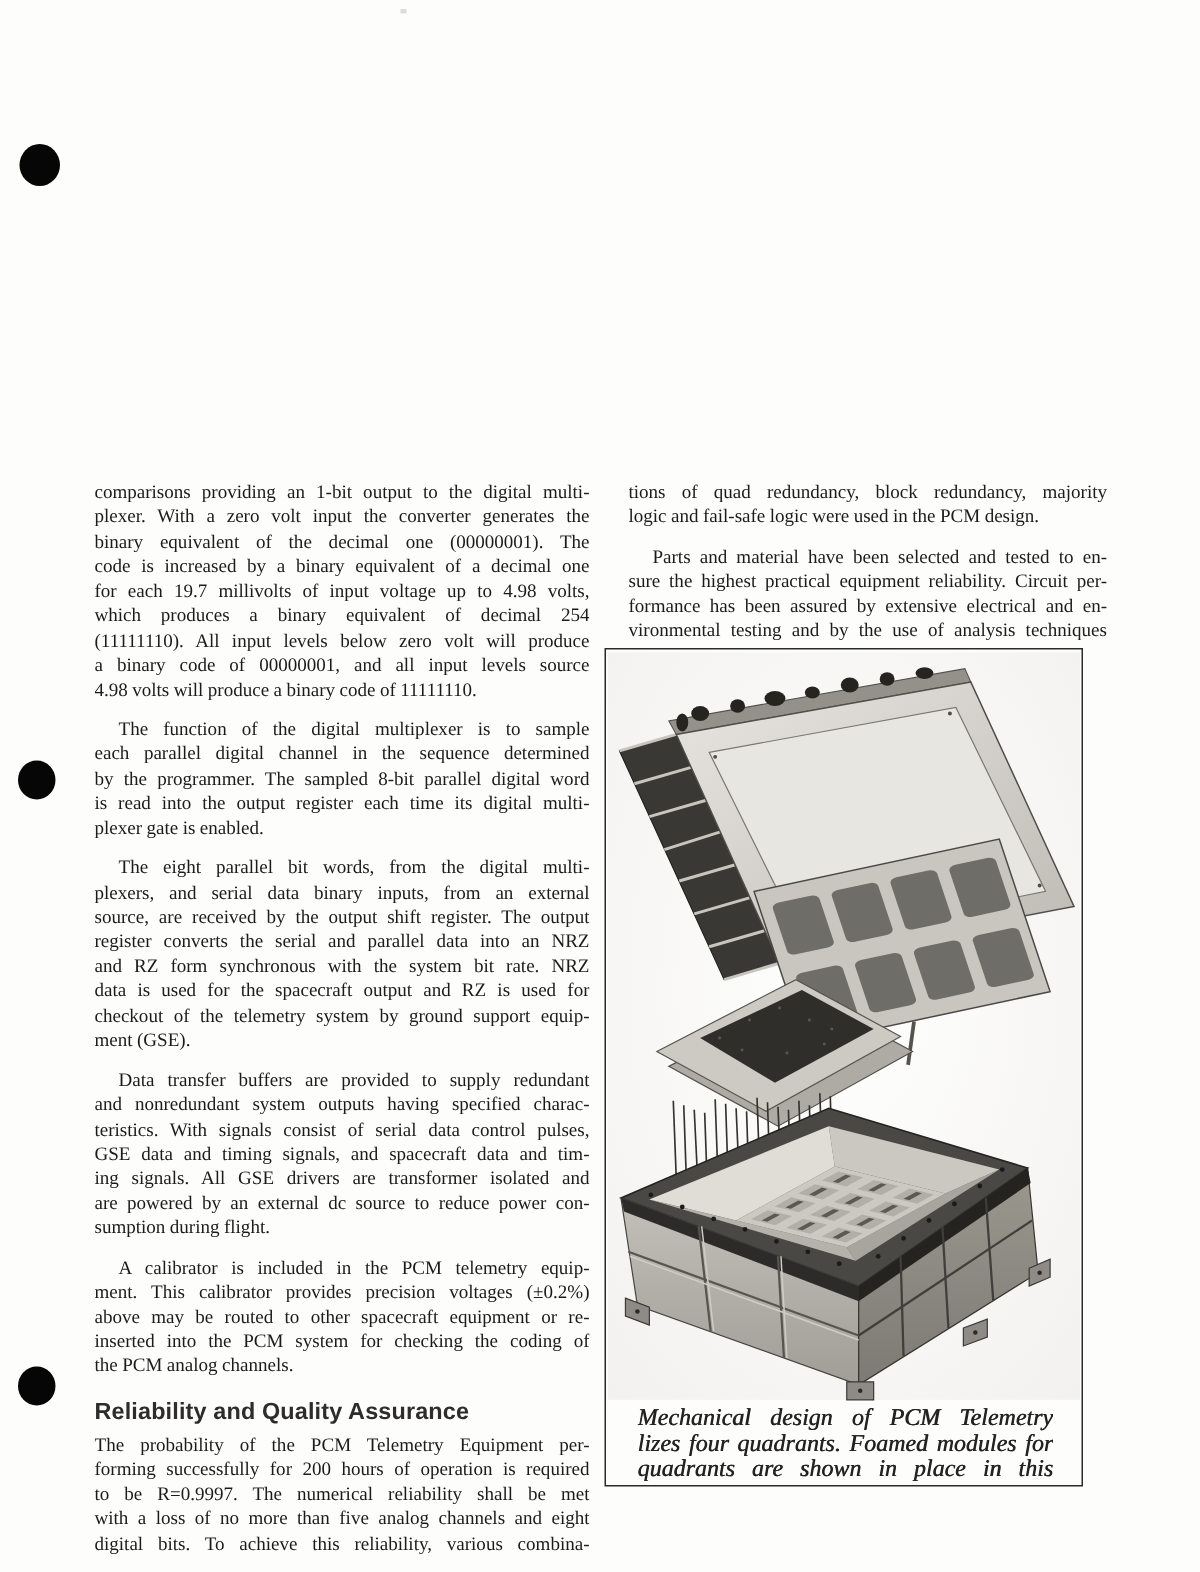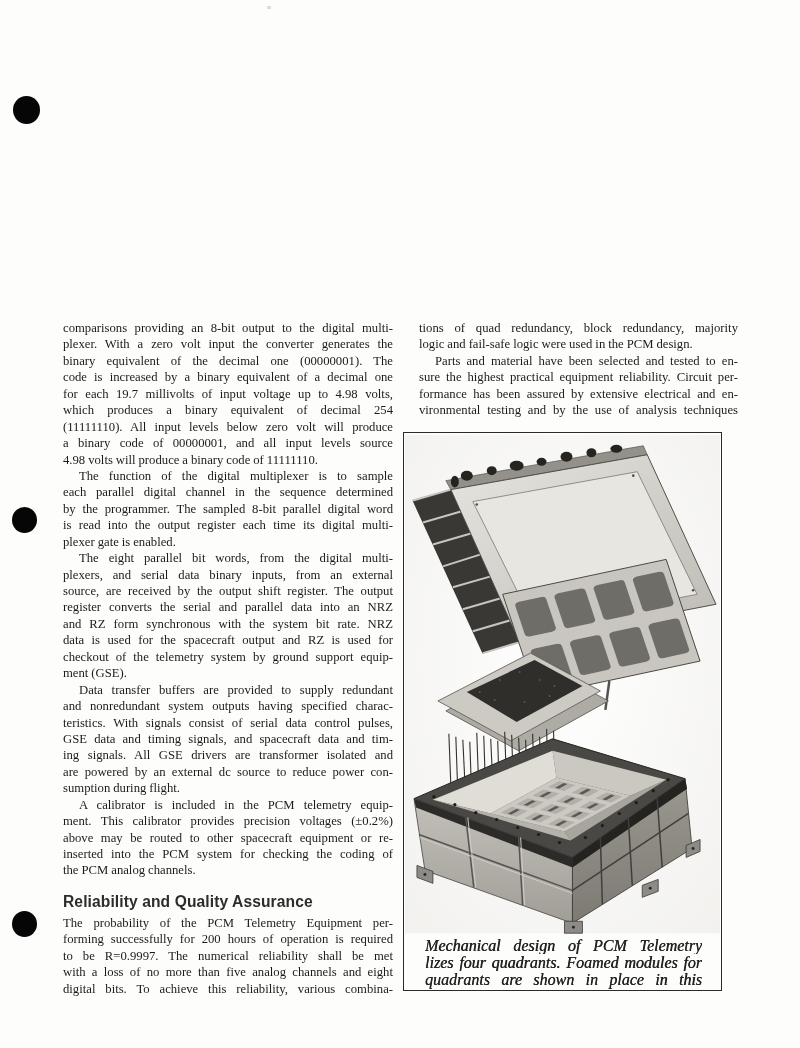--- a/index.html
+++ b/index.html
@@ -16,21 +16,21 @@
 
   .col { position:absolute; top:320px; font-size:12.7px; line-height:16.45px; }
   .col-left  { left:63px;  width:330px; }
   .col-right { left:419px; width:319px; }
   .para { margin:0; }
   .line {
     text-align:justify; text-align-last:justify;
     height:16.45px; overflow:hidden; word-spacing:-0.2px;
   }
   .line.lastleft { text-align-last:left; }
-  .para.indent .line:first-child { text-indent:16px; }
+  .para.indent .line:first-child { text-indent:16px;margin-top:10px; }
 
   .heading {
     font-family:"Liberation Sans", sans-serif;
     font-size:15.6px; font-weight:700; color:#2e2d2b;
     line-height:19px; letter-spacing:0.1px;
     margin:13px 0 4px 0;
   }
 
   .figure {
     position:absolute; left:403px; top:432px; width:319px; height:559px;
@@ -55,21 +55,21 @@
 <div class="page">
 
   <div class="hole hole1"></div>
   <div class="hole hole2"></div>
   <div class="hole hole3"></div>
   <div class="speck"></div>
 
   <div class="col col-left">
     <div id="left-before">
         <div class="para">
-          <div class="line">comparisons providing an 8-bit output to the digital multi-</div>
+          <div class="line">comparisons providing an 1-bit output to the digital multi-</div>
           <div class="line">plexer. With a zero volt input the converter generates the</div>
           <div class="line">binary equivalent of the decimal one (00000001). The</div>
           <div class="line">code is increased by a binary equivalent of a decimal one</div>
           <div class="line">for each 19.7 millivolts of input voltage up to 4.98 volts,</div>
           <div class="line">which produces a binary equivalent of decimal 254</div>
           <div class="line">(11111110). All input levels below zero volt will produce</div>
           <div class="line">a binary code of 00000001, and all input levels source</div>
           <div class="line lastleft">4.98 volts will produce a binary code of 11111110.</div>
         </div>
         <div class="para indent">

